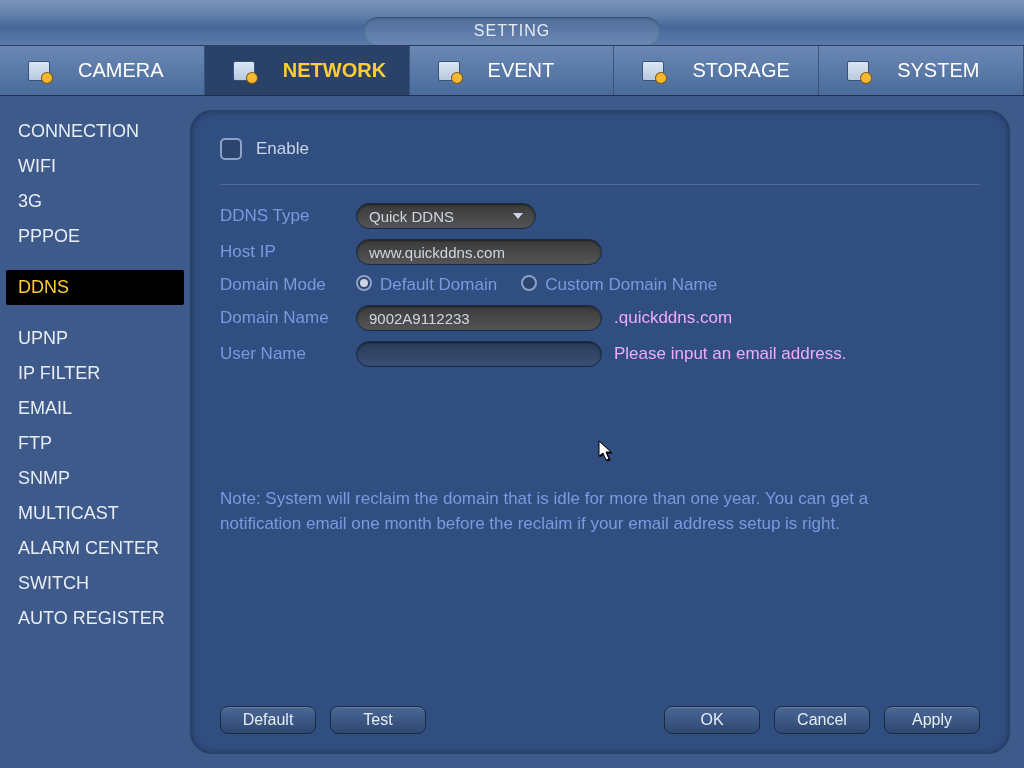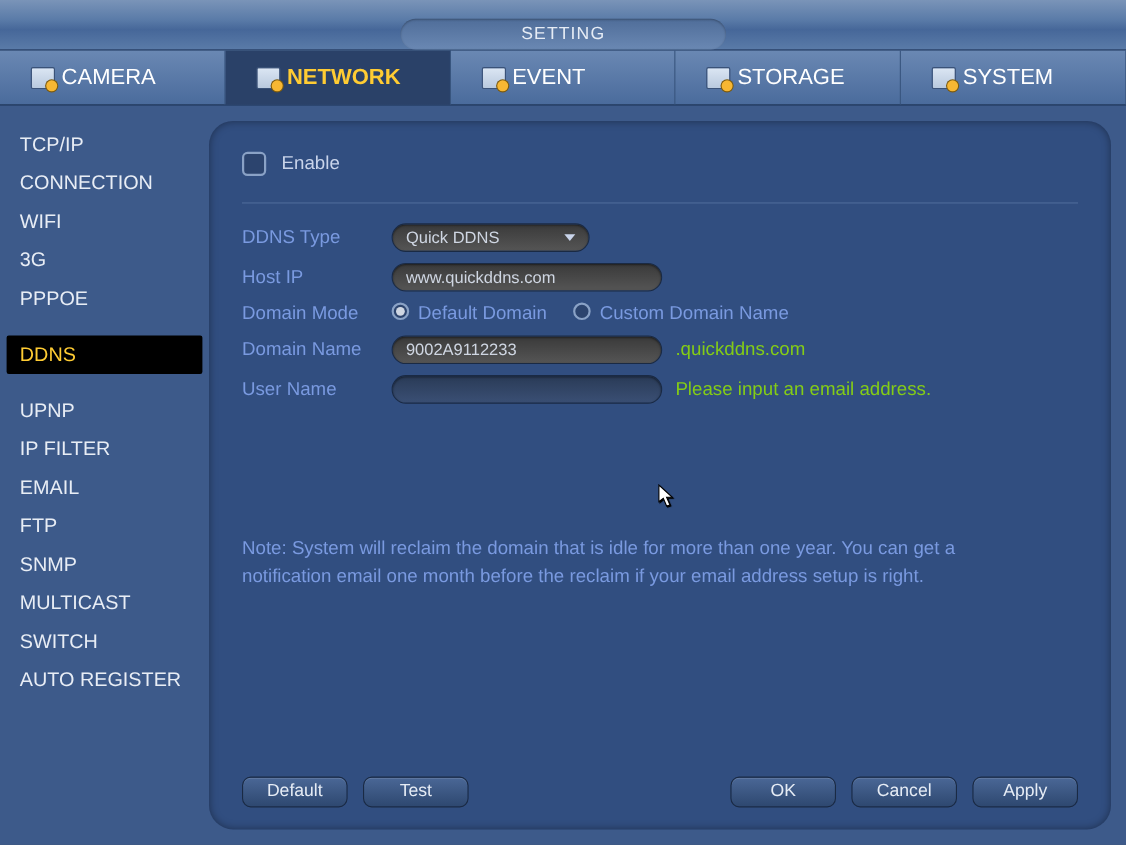--- a/index.html
+++ b/index.html
@@ -32,21 +32,21 @@
     border-bottom: 1px solid #1e3250;
   }
   .tab {
     flex: 1;
     display: flex; align-items: center; justify-content: flex-start;
     padding-left: 28px;
     font-size: 20px;
     color: #fff;
     border-right: 1px solid #38557e;
     cursor: pointer;
-    gap: 6px;
+    gap: 28px;
   }
   .tab.active {
     background: #2a4168;
     color: #ffcc33;
     font-weight: bold;
   }
   .tab-icon {
     width: 22px; height: 20px;
     background: linear-gradient(#dbe6f3,#b9c9de);
     border:1px solid #3a5278;
@@ -114,21 +114,21 @@
     color: #cfd6e2;
     padding: 0 12px;
     font-size: 15px;
     display:flex; align-items:center;
     box-shadow: inset 0 1px 2px rgba(0,0,0,.5);
   }
   .select { width: 180px; justify-content:space-between;}
   .select .arrow { width:0;height:0;border-left:5px solid transparent;border-right:5px solid transparent;border-top:6px solid #c9d4ea;}
   .textfield { width: 246px;}
   .textfield.empty { background: linear-gradient(#2a3b57,#3a4f74);}
-  .suffix { margin-left:12px; color:#84cc16; font-size:17px;}
+  .suffix { margin-left:12px; color:#f0abfc; font-size:17px;}
   .radio {
     width:16px;height:16px;border-radius:50%;
     border:2px solid #8aa2c6; margin-right:8px;
     display:inline-flex;align-items:center;justify-content:center;
     background:#2c446e;
   }
   .radio.selected::after{content:'';width:8px;height:8px;border-radius:50%;background:#cfd6e2;}
   .radio-group { display:flex; align-items:center; gap:24px; color:#7a9ae0; font-size:17px;}
   .radio-label{display:flex;align-items:flex-start;cursor:pointer;}
   .note { color:#7a9ae0; font-size:17px; line-height:1.45; margin-top:110px; max-width:720px;}
@@ -175,32 +175,32 @@
     <span>STORAGE</span>
   </div>
   <div class="tab">
     <span class="tab-icon"></span>
     <span>SYSTEM</span>
   </div>
 </div>
 
 <div class="workarea">
   <div class="sidebar">
-    <div class="sidebar-item">TCP/IP</div>
     <div class="sidebar-item">CONNECTION</div>
     <div class="sidebar-item">WIFI</div>
     <div class="sidebar-item">3G</div>
     <div class="sidebar-item">PPPOE</div>
     <div class="sidebar-item active">DDNS</div>
     <div class="sidebar-item">UPNP</div>
     <div class="sidebar-item">IP FILTER</div>
     <div class="sidebar-item">EMAIL</div>
     <div class="sidebar-item">FTP</div>
     <div class="sidebar-item">SNMP</div>
     <div class="sidebar-item">MULTICAST</div>
+    <div class="sidebar-item">ALARM CENTER</div>
     <div class="sidebar-item">SWITCH</div>
     <div class="sidebar-item">AUTO REGISTER</div>
   </div>
 
   <div class="panel">
 
     <div class="row">
       <div class="checkbox"></div>
       <span>Enable</span>
     </div>

